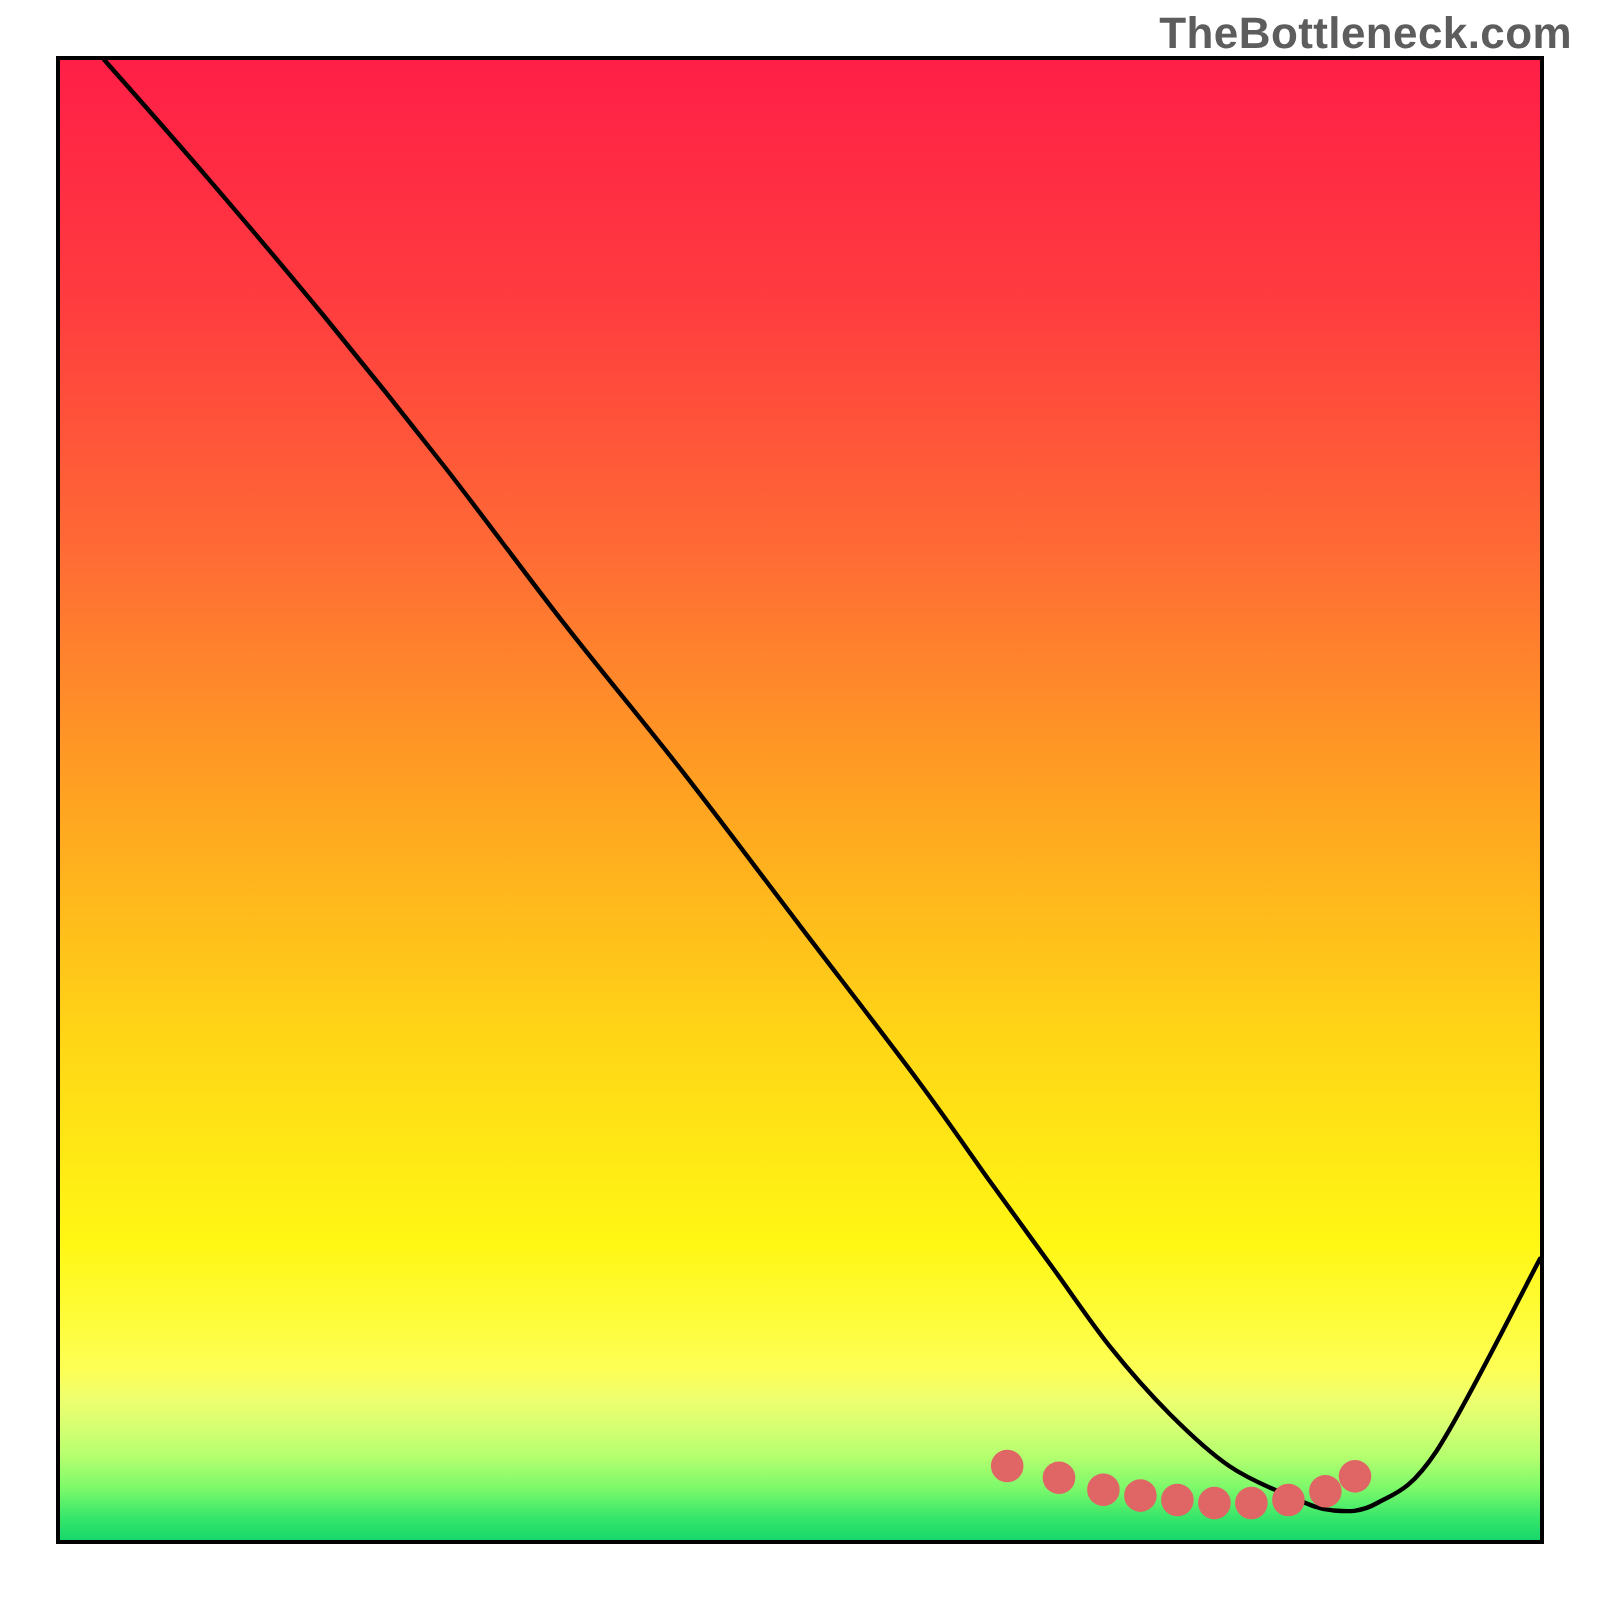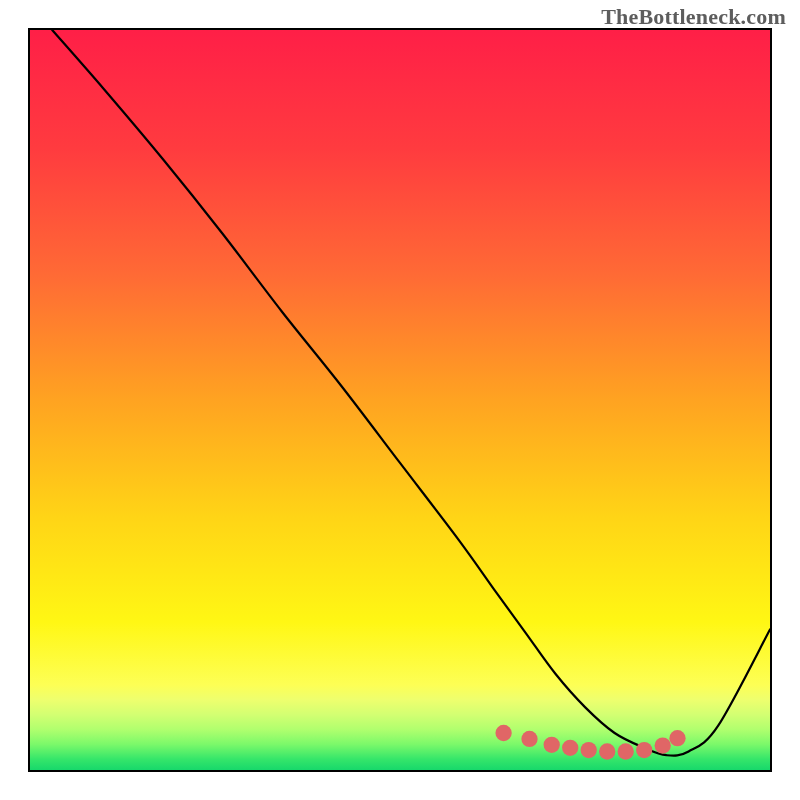--- a/index.html
+++ b/index.html
@@ -8,21 +8,20 @@
     width: 800px;
     height: 800px;
     background: #ffffff;
     font-family: Arial, Helvetica, sans-serif;
     overflow: hidden;
   }
   .stage {
     position: relative;
     width: 800px;
     height: 732px;
-    font-family: Liberation Serif, serif;
   }
   .watermark {
     position: absolute;
     top: 4px;
     right: 14px;
     font-size: 22px;
     font-weight: 600;
     color: #5d5d5d;
     letter-spacing: 0.2px;
     user-select: none;

